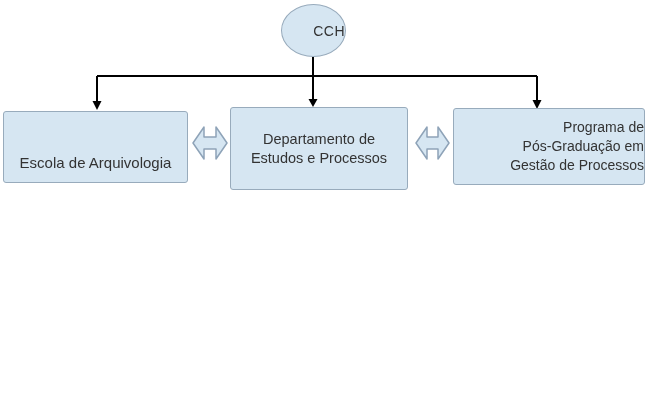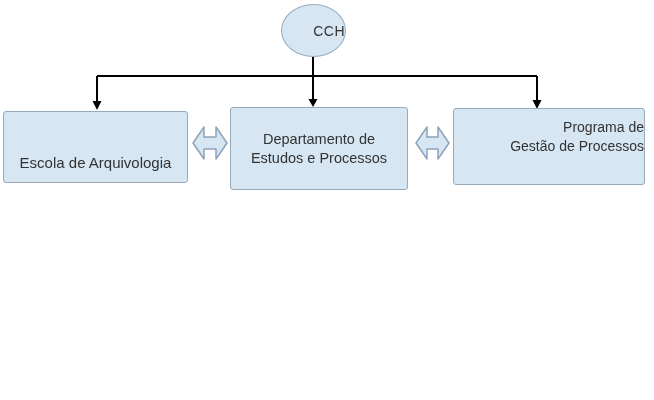--- a/index.html
+++ b/index.html
@@ -106,18 +106,19 @@
   <div class="node node-box node-departamento">
     <div class="departamento-label">
       <span>Departamento de</span>
       <span>Estudos e Processos</span>
     </div>
   </div>
 
   <div class="node node-box node-programa">
     <div class="programa-label">
       <div>Programa de</div>
+      <div>Pós-Graduação em</div>
       <div>Gestão de Processos</div>
     </div>
     <div class="programa-clipped-line">e Arquivos</div>
   </div>
 
 </div>
 
 </body></html>

